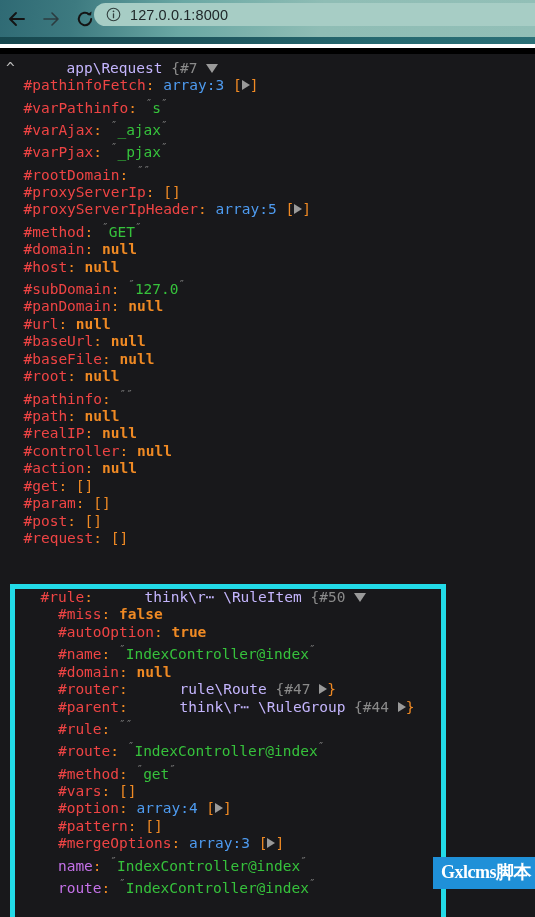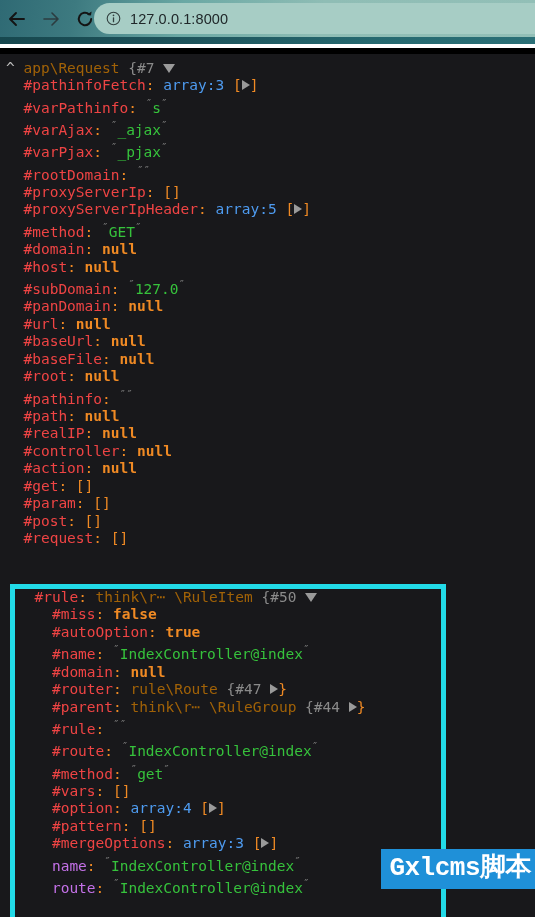--- a/index.html
+++ b/index.html
@@ -24,21 +24,21 @@
   .nav-btn {
     width: 34px; height: 37px;
     display: flex; align-items: center; justify-content: center;
     color: #101010;
     flex: 0 0 auto;
   }
   .nav-btn svg { display:block; }
   .omnibox {
     position: absolute;
     left: 94px; top: 3px;
-    height: 31px;
+    height: 23px;
     width: 441px;
     background: #a7cdc5;
     border-top-left-radius: 16px;
     border-bottom-left-radius: 16px;
     display: flex;
     align-items: center;
     padding-left: 12px;
     box-sizing: border-box;
   }
   .info-icon {
@@ -73,21 +73,21 @@
   }
   .line {
     font-family: "DejaVu Sans Mono", "Liberation Mono", monospace;
     font-size: 14.5px;
     line-height: 17.45px;
     white-space: pre;
     color: #d0d0d0;
     padding-left: 6px;
   }
   .caret { color: #bdbdbd; }
-  .cls   { color: #a16207; }
+  .cls   { color: #c4b5fd; margin-left: 43px; }
   .prop  { color: #ef4444; }        
   .vprop { color: #c471e8; }        
   .punct { color: #f08a24; }
   .str   { color: #36c23c; }
   .quote { color: #7a7a7a; font-size: 11px; vertical-align: super; }
   .num   { color: #4e9bf0; }
   .kw    { color: #f08a24; font-weight: bold; }
   .refid { color: #8a8a8a; }
   .tri-down, .tri-right {
     display:inline-block;
@@ -110,38 +110,38 @@
     box-sizing: border-box;
     pointer-events: none;
     z-index: 5;
   }
   .hl-inner {
     position: absolute;
     left: 15px; top: 535px;
     width: 520px;
     z-index: 6;
   }
-  .hl-inner .line { padding-left: 2px; }
+  .hl-inner .line { padding-left: 8px; }
   .hl-mask {
     position: absolute;
     left: 15px; top: 535px;
     width: 426px; height: 372px;
     background: #18181b;
     z-index: 4;
   }
 
   
   .watermark {
     position: absolute;
     right: 0; bottom: 28px;
     background: #1f90d8;
     color: #ffffff;
-    font-family: Liberation Mono, monospace;
+    font-family: Liberation Serif, serif;
     font-weight: bold;
-    font-size: 26px;
+    font-size: 18px;
     line-height: 1;
     padding: 6px 4px 8px 8px;
     letter-spacing: -0.5px;
     z-index: 20;
     white-space: nowrap;
   }
 </style>
 </head>
 <body>
 

